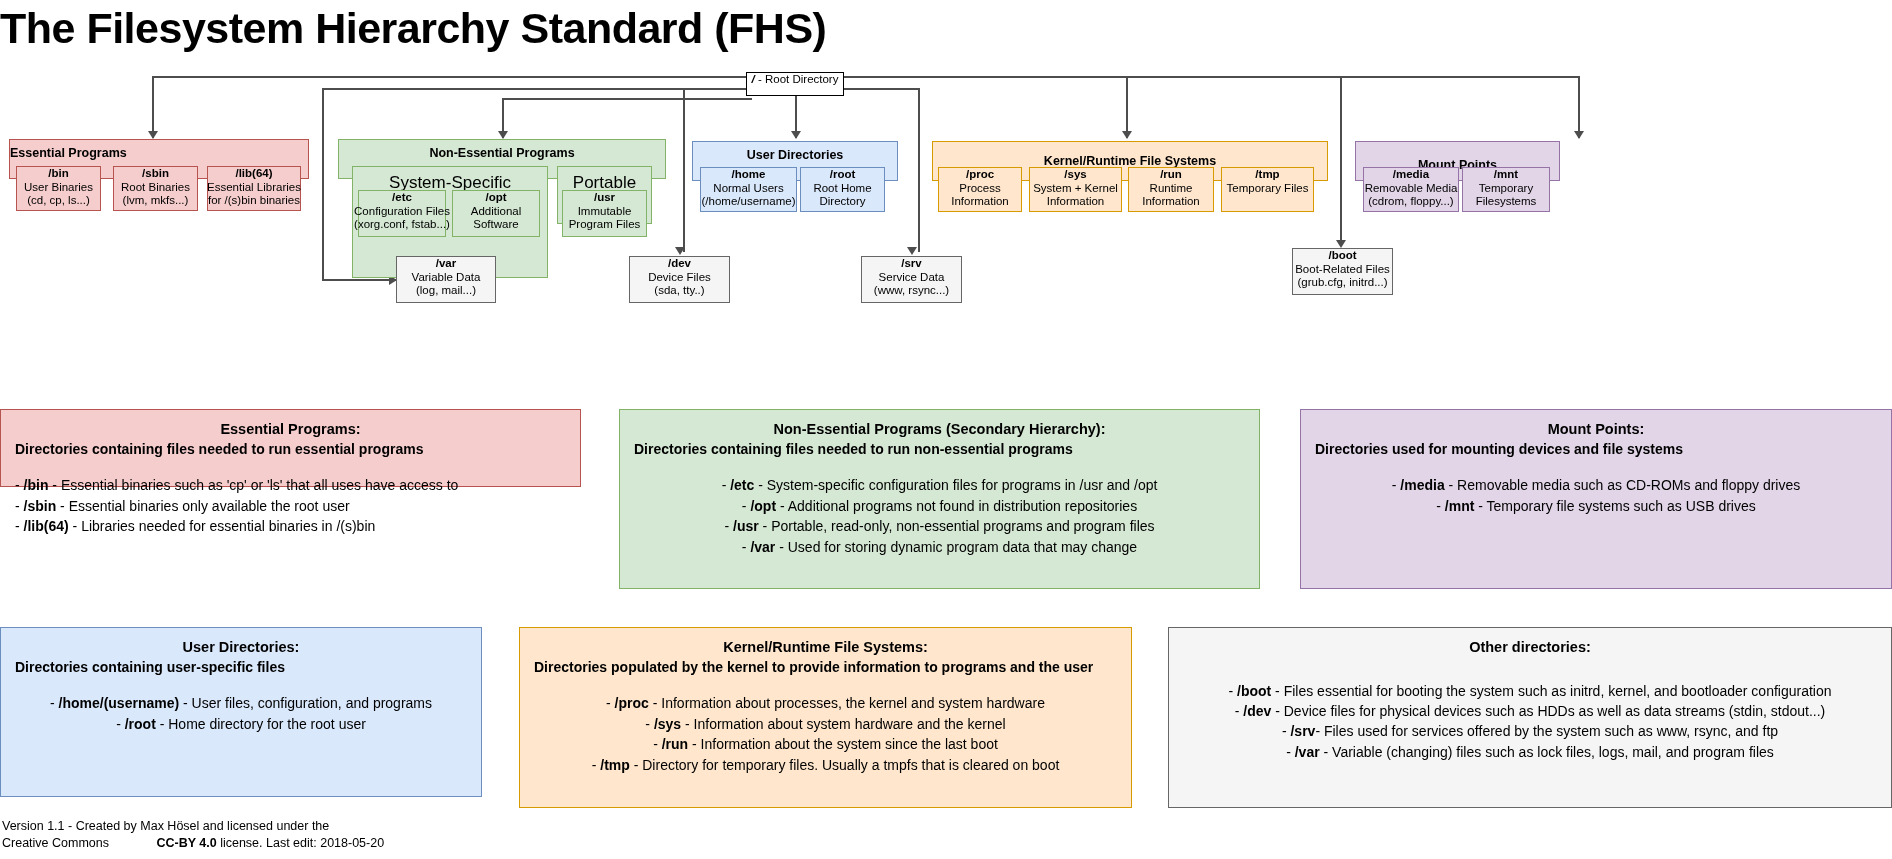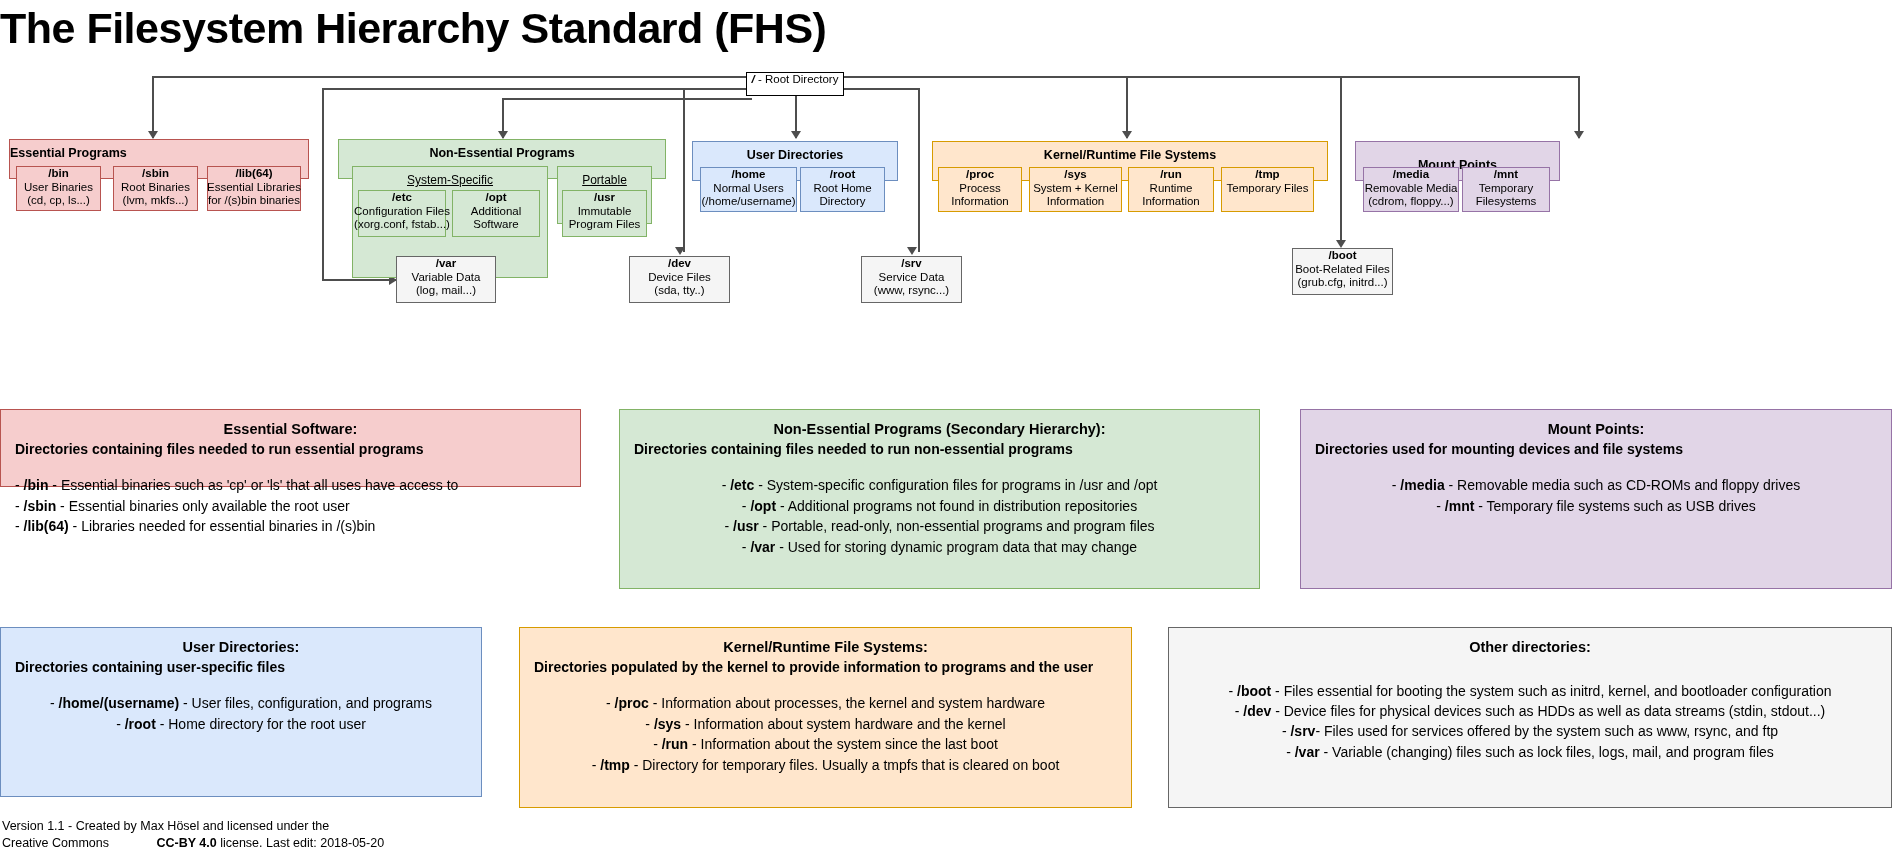--- a/index.html
+++ b/index.html
@@ -29,21 +29,21 @@
   
   .red   {background:#f6cdcd;border:1.2px solid #b85450;}
   .green {background:#d5e8d4;border:1.2px solid #82b366;}
   .blue  {background:#dae8fc;border:1.2px solid #6c8ebf;}
   .orange{background:#ffe6cc;border:1.2px solid #d79b00;}
   .purple{background:#e1d5e7;border:1.2px solid #9673a6;}
   .grey  {background:#f5f5f5;border:1.2px solid #666666;}
   .white {background:#ffffff;border:1.2px solid #000000;}
 
   .grouphdr{font-weight:bold;font-size:12.5px;}
-  .subhdr{font-size:12px;text-decoration:underline;}
+  .subhdr{font-size:17px;}
 
   
   .ln-h,.ln-v{position:absolute;background:#4d4d4d;}
   .ln-h{height:1.6px;}
   .ln-v{width:1.6px;}
   .arrow{position:absolute;width:0;height:0;
     border-left:5px solid transparent;border-right:5px solid transparent;
     border-top:8px solid #4d4d4d;}
 
   
@@ -163,21 +163,21 @@
     <div class="ln">Normal Users</div>
     <div class="ln">(/home/username)</div>
   </div>
   <div class="abs node blue" style="left:800px;top:167px;width:85px;height:45px;font-size:11.5px;">
     <div class="hd ln">/root</div>
     <div class="ln">Root Home</div>
     <div class="ln">Directory</div>
   </div>
 
   <div class="abs orange" style="left:932px;top:141px;width:396px;height:40px;">
-    <div style="text-align:center;padding-top:6px;" class="grouphdr">Kernel/Runtime File Systems</div>
+    <div style="text-align:center;padding-top:12px;" class="grouphdr">Kernel/Runtime File Systems</div>
   </div>
   <div class="abs node orange" style="left:938px;top:167px;width:84px;height:45px;font-size:11.5px;">
     <div class="hd ln">/proc</div>
     <div class="ln">Process</div>
     <div class="ln">Information</div>
   </div>
   <div class="abs node orange" style="left:1029px;top:167px;width:93px;height:45px;font-size:11.5px;">
     <div class="hd ln">/sys</div>
     <div class="ln">System + Kernel</div>
     <div class="ln">Information</div>
@@ -217,21 +217,21 @@
     <div class="ln">(www, rsync...)</div>
   </div>
   <div class="abs node grey" style="left:1292px;top:248px;width:101px;height:47px;font-size:11.5px;">
     <div class="hd ln">/boot</div>
     <div class="ln">Boot-Related Files</div>
     <div class="ln">(grub.cfg, initrd...)</div>
   </div>
 
   <div class="panel red center" style="left:0px;top:409px;width:581px;height:78px;"></div>
   <div class="panel red" style="left:0px;top:409px;width:581px;height:78px;border:1.2px solid #b85450;background:#f6cdcd;">
-    <div class="ptitle">Essential Software:</div>
+    <div class="ptitle">Essential Programs:</div>
     <div class="psub">Directories containing files needed to run essential programs</div>
     <div class="plist">
       <div><span>- </span><b>/bin</b><span> - Essential binaries such as 'cp' or 'ls' that all uses have access to</span></div>
       <div><span>- </span><b>/sbin</b><span> - Essential binaries only available the root user</span></div>
       <div><span>- </span><b>/lib(64)</b><span> - Libraries needed for essential binaries in /(s)bin</span></div>
     </div>
   </div>
 
   <div class="panel green" style="left:619px;top:409px;width:641px;height:180px;border:1.2px solid #82b366;background:#d5e8d4;">
     <div class="ptitle">Non-Essential Programs (Secondary Hierarchy):</div>

